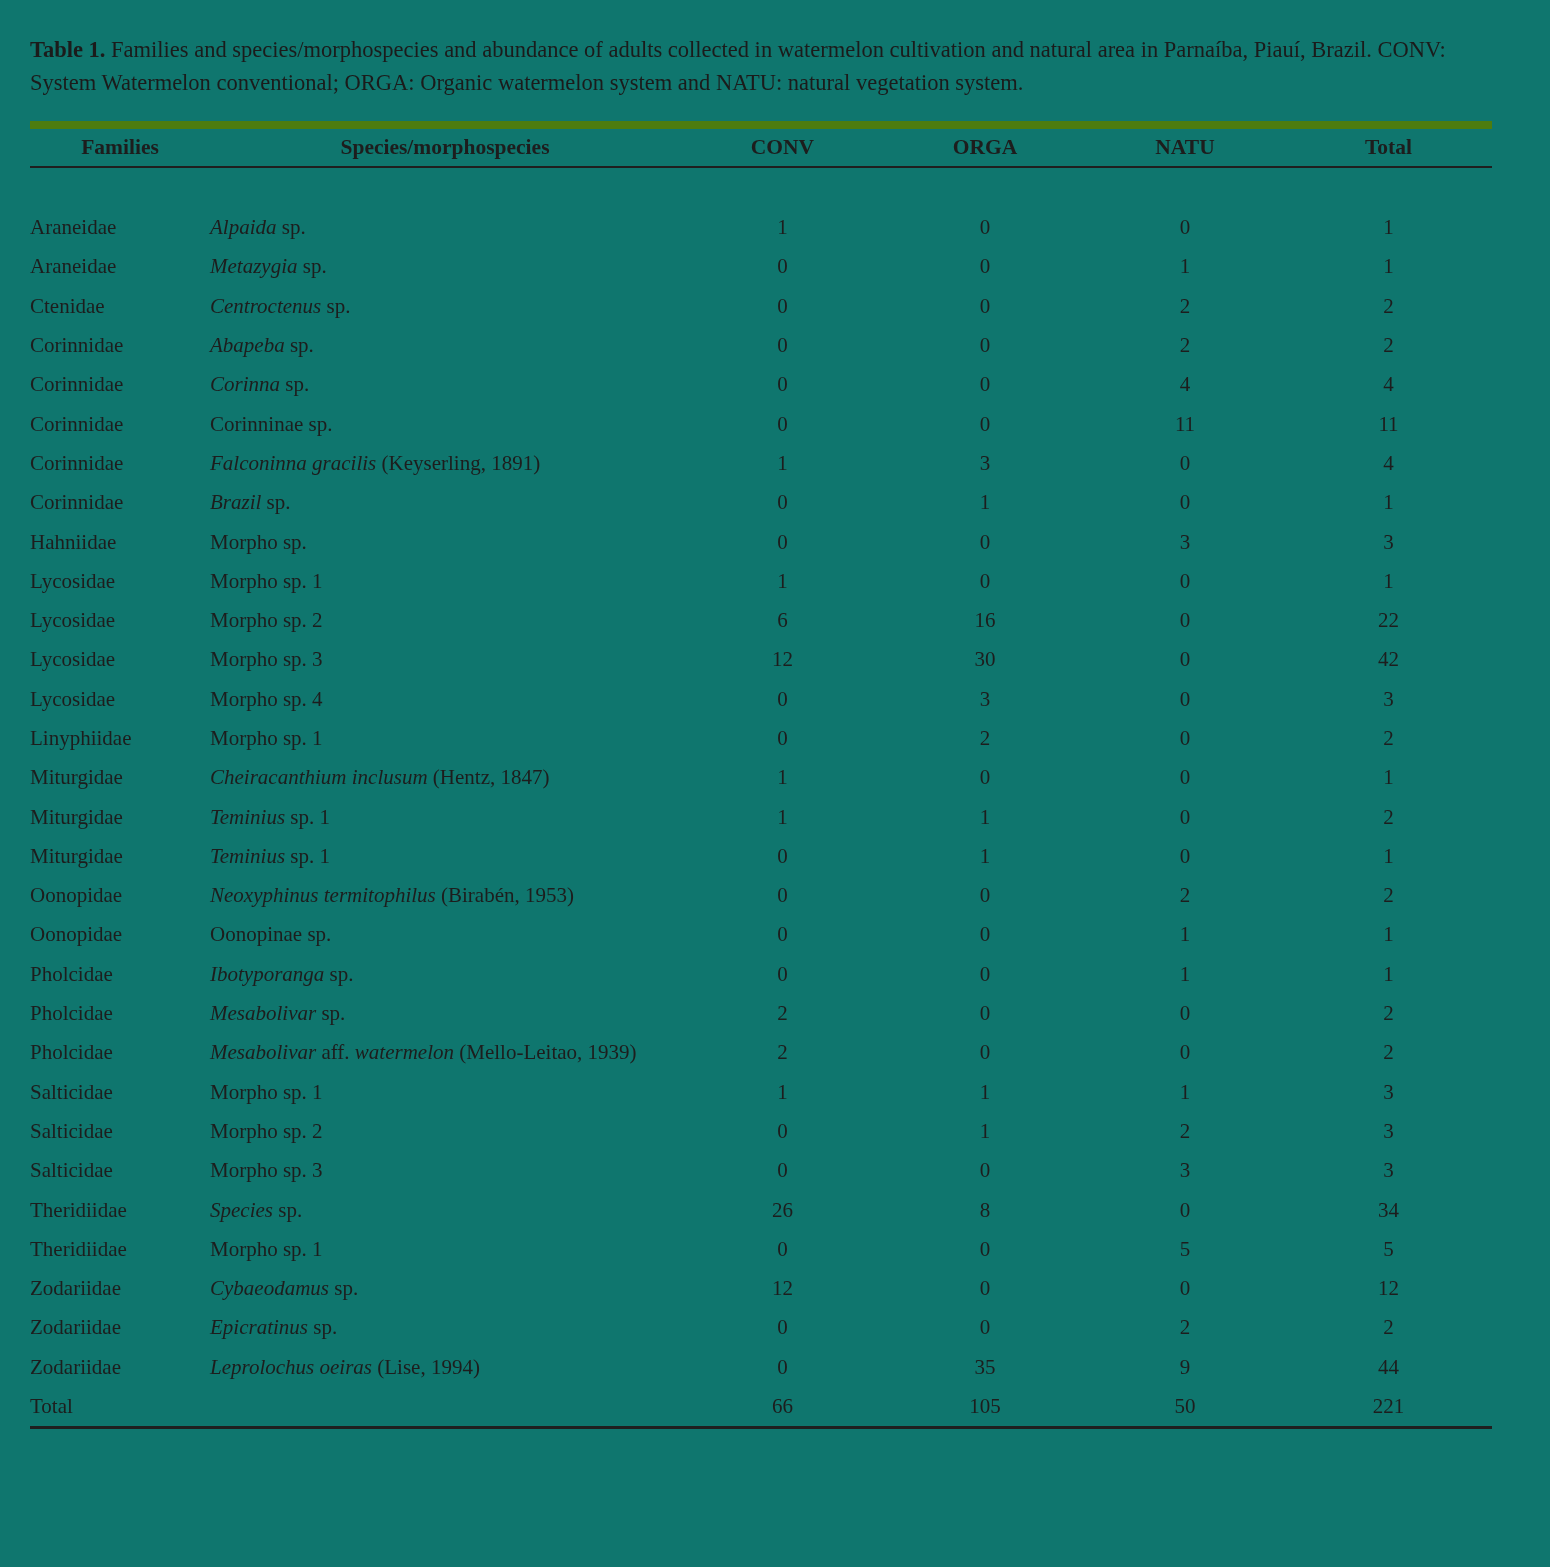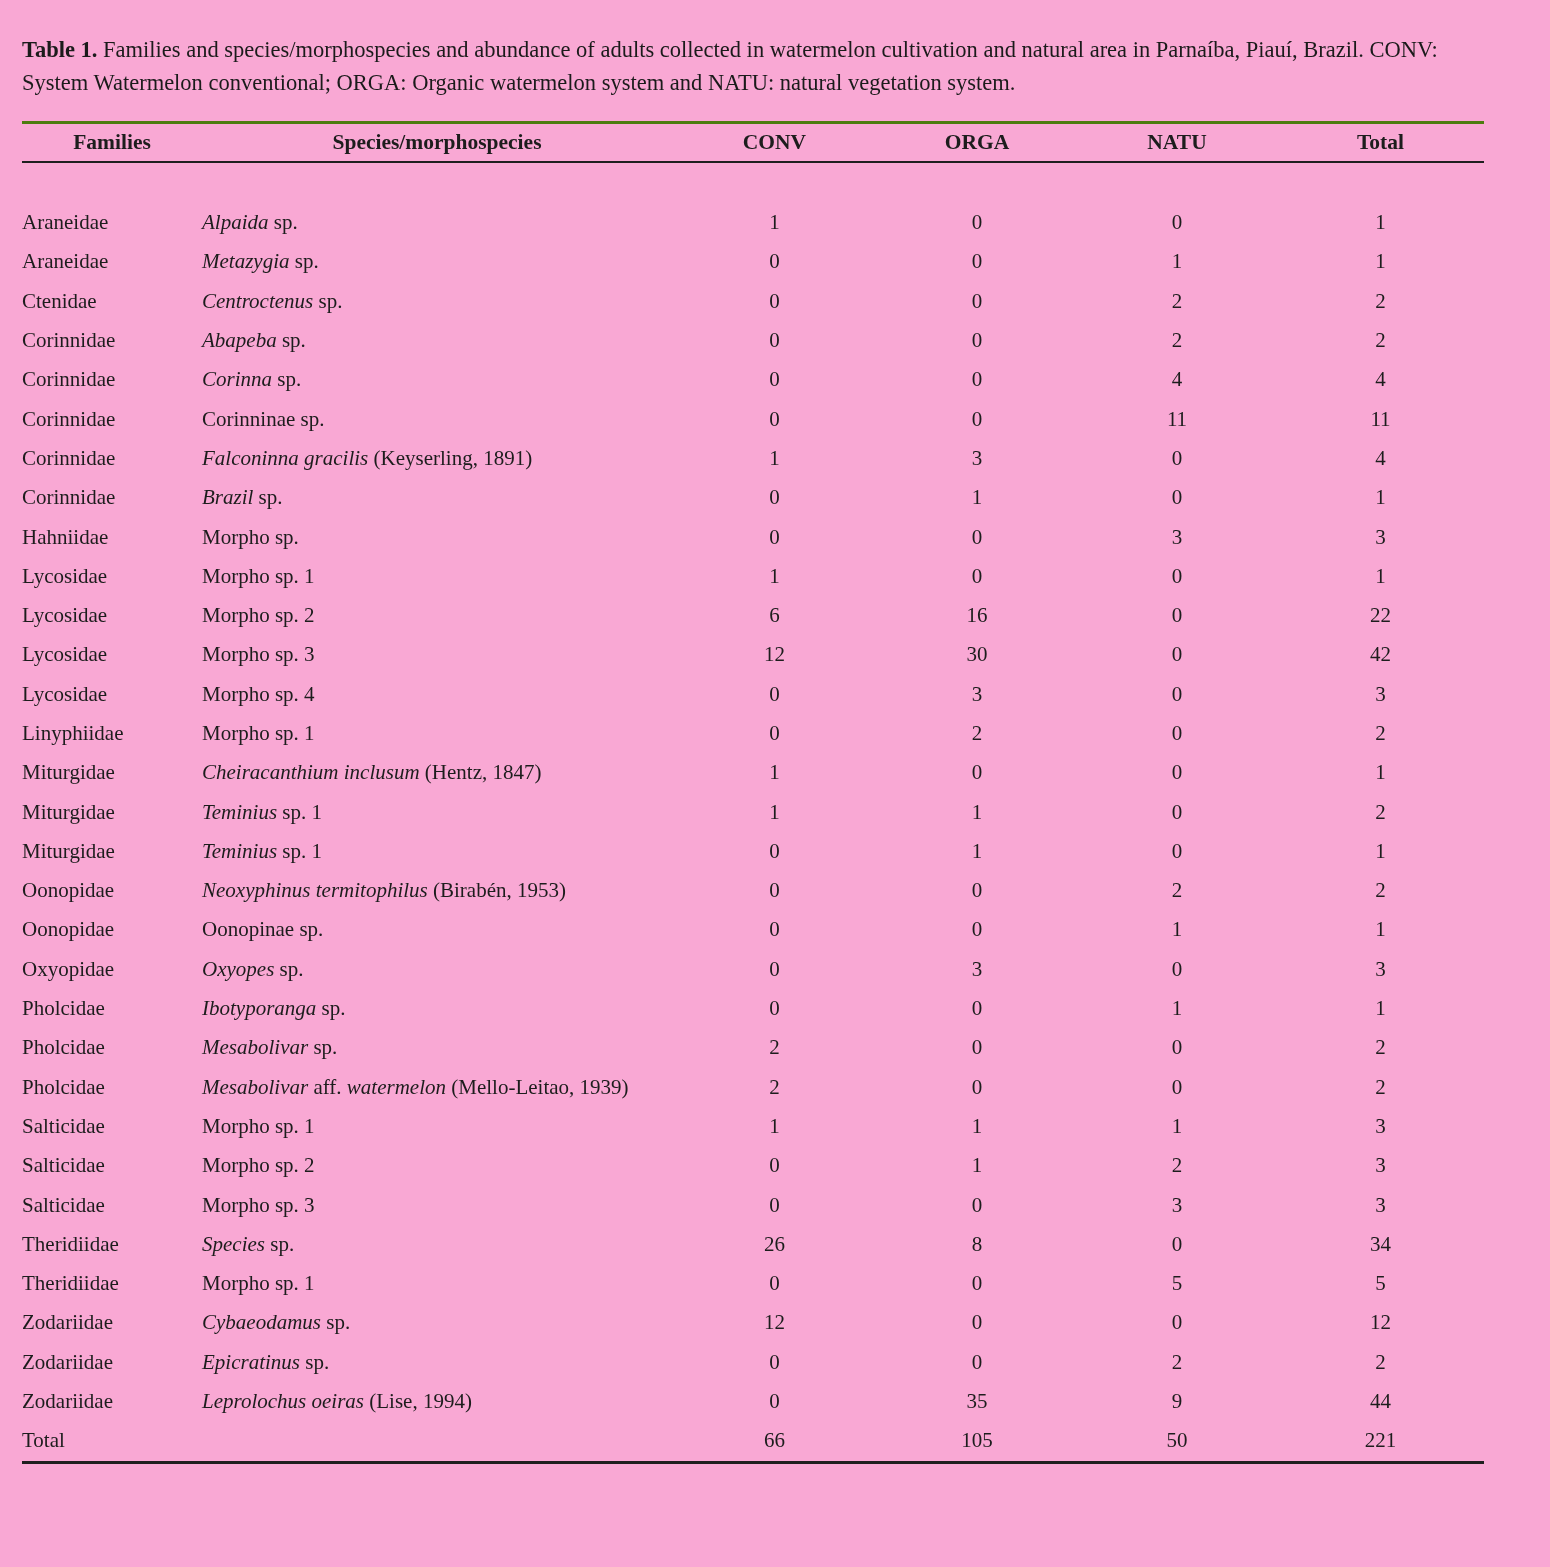--- a/index.html
+++ b/index.html
@@ -4,40 +4,40 @@
 <style>
   html, body {
     margin: 0;
     padding: 0;
     background: #ffffff;
   }
   .page {
     position: relative;
     width: 1550px;
     height: 1567px;
-    background: #f9a8d4;
+    background: #0f766e;
     font-family: "Liberation Serif", "DejaVu Serif", serif;
     color: #1d1d1d;
     box-sizing: border-box;
-    padding: 33px 58px 0 22px;
+    padding: 33px 58px 0 30px;
   }
   .caption {
     width: 1466px;
     font-size: 22.5px;
     line-height: 33px;
     margin: 0 0 22px 0;
     color: #1b1b1b;
   }
   .caption b { font-weight: bold; }
 
   table.species-table {
     border-collapse: collapse;
     table-layout: fixed;
     width: 1462px;
-    border-top: 3px solid #4d7c0f;
+    border-top: 8px solid #4d7c0f;
     border-bottom: 3px solid #1f1f1f;
     font-size: 21px;
     color: #1d1d1d;
   }
   table.species-table thead tr {
     border-bottom: 2px solid #1f1f1f;
   }
   table.species-table th {
     font-weight: bold;
     height: 37px;
@@ -229,28 +229,20 @@
         </tr>
         <tr>
           <td class="col-family">Oonopidae</td>
           <td class="col-species"><span>Oonopinae sp.</span></td>
           <td class="col-num">0</td>
           <td class="col-num">0</td>
           <td class="col-num">1</td>
           <td class="col-num">1</td>
         </tr>
         <tr>
-          <td class="col-family">Oxyopidae</td>
-          <td class="col-species"><i>Oxyopes</i><span> sp.</span></td>
-          <td class="col-num">0</td>
-          <td class="col-num">3</td>
-          <td class="col-num">0</td>
-          <td class="col-num">3</td>
-        </tr>
-        <tr>
           <td class="col-family">Pholcidae</td>
           <td class="col-species"><i>Ibotyporanga</i><span> sp.</span></td>
           <td class="col-num">0</td>
           <td class="col-num">0</td>
           <td class="col-num">1</td>
           <td class="col-num">1</td>
         </tr>
         <tr>
           <td class="col-family">Pholcidae</td>
           <td class="col-species"><i>Mesabolivar</i><span> sp.</span></td>

